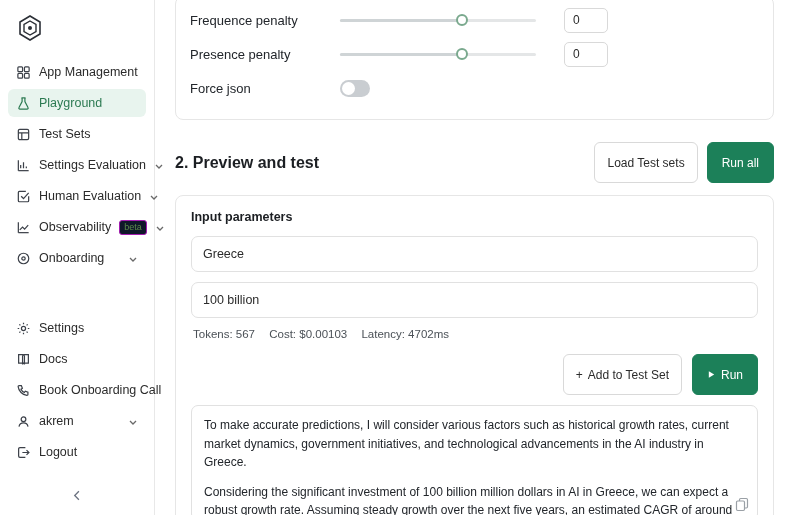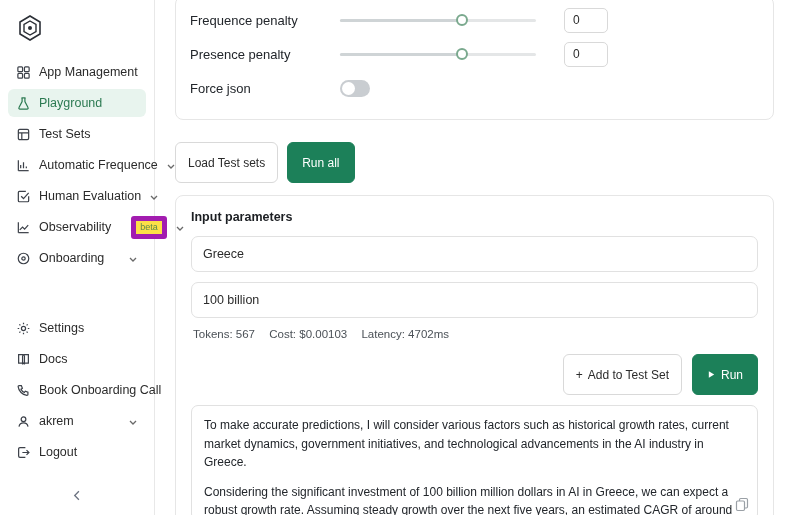--- a/index.html
+++ b/index.html
@@ -68,28 +68,28 @@
     color: #3c4149;
   }
   .nav-item.active .ico { color: #2c7a52; }
   .nav-label { flex: 1; }
   .chev {
     width: 10px; height: 10px;
     flex: 0 0 10px;
     opacity: .7;
   }
   .badge-beta {
-    background: #fde047;
+    background: #0f172a;
     color: #5b8c4a;
-    border: 5px solid #a21caf;
+    border: 1px solid #a21caf;
     font-size: 9px;
     line-height: 1;
     padding: 2px 4px;
     border-radius: 3px;
-    margin-left: 12px;
+    margin-left: 0;
   }
   .nav-bottom {
     position: absolute;
     left: 0; right: 0;
     bottom: 46px;
     padding: 0 8px;
   }
   .sidebar-collapse {
     position: absolute;
     left: 0; right: 0;
@@ -323,21 +323,21 @@
       </div>
 
       <div class="nav-item">
         <span class="ico">
           <svg viewBox="0 0 16 16" width="15" height="15" fill="none" stroke="currentColor" stroke-width="1.3">
             <path d="M2.5 13.5V2.5"></path>
               <path d="M2.5 13.5h11"></path>
               <path d="M5 11V7.5M8 11V4.5M11 11V9"></path>
           </svg>
         </span>
-        <span class="nav-label">Automatic Frequence</span>
+        <span class="nav-label">Settings Evaluation</span>
         <span class="chev">
           <svg viewBox="0 0 10 10" width="10" height="10" fill="none" stroke="currentColor" stroke-width="1.3">
               <path d="M2 4l3 3 3-3"></path>
             </svg>
         </span>
       </div>
 
       <div class="nav-item">
         <span class="ico">
           <svg viewBox="0 0 16 16" width="15" height="15" fill="none" stroke="currentColor" stroke-width="1.3">
@@ -475,20 +475,21 @@
 
       <div class="param-row">
         <div class="param-label">Force json</div>
         <div class="switch">
           <div class="dot"></div>
         </div>
       </div>
     </div>
 
     <div class="section-head">
+      <div class="section-title">2. Preview and test</div>
       <div class="btn">Load Test sets</div>
       <div class="btn run">Run all</div>
     </div>
 
     <div class="card preview-card">
       <div class="sub-title">Input parameters</div>
 
       <div class="input-field">Greece</div>
       <div class="input-field">100 billion</div>
 

